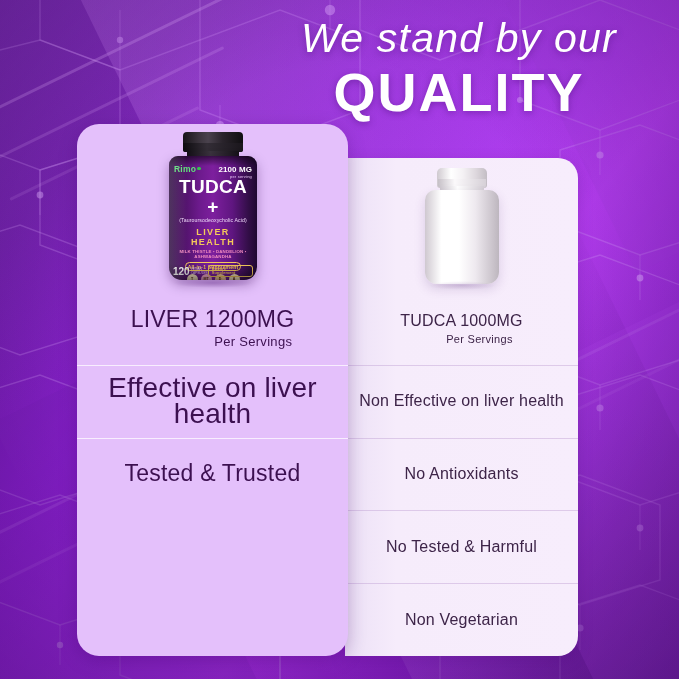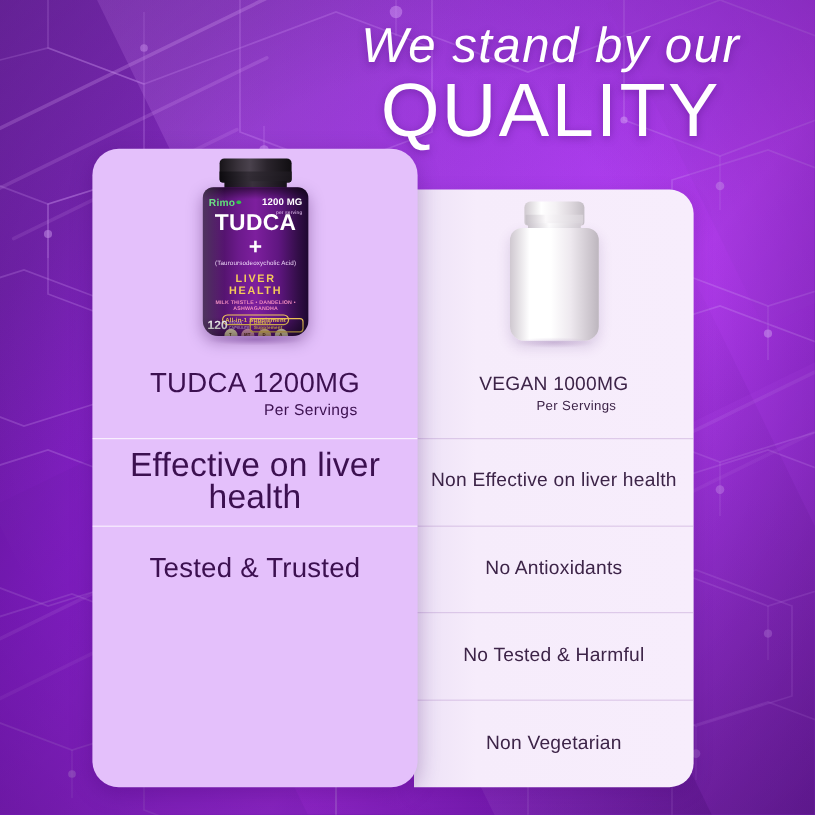--- a/index.html
+++ b/index.html
@@ -53,21 +53,21 @@
   #headline {
     position:absolute; left:250px; top:14px; width:418px;
     text-align:center; color:#ffffff; z-index:6;
     text-shadow:0 2px 7px rgba(55,0,95,.35);
   }
   #headline .line1 {
     font-size:41px; font-weight:400; letter-spacing:1.2px;
     line-height:48px; white-space:nowrap;font-style:italic;
   }
   #headline .line2 {
-    font-size:63px; font-weight:400; letter-spacing:2px;
+    font-size:54px; font-weight:700; letter-spacing:2px;
     line-height:60px; white-space:nowrap;
   }
 
   
   #compare {
     position:absolute; left:77px; top:124px;
     width:501px; height:532px; z-index:5;
   }
   #panel-left {
     position:absolute; left:0; top:0; width:271px; height:532px;
@@ -342,21 +342,21 @@
       <div id="comp-bottle">
         <div class="cb-cap"></div>
         <div class="cb-neck"></div>
         <div class="cb-body"></div>
         <div class="cb-shadow"></div>
       </div>
     </div>
     <div class="rows-r">
       <div class="row row-r">
         <div class="cell-alt">
-          <span>VEGAN 1000MG</span>
+          <span>TUDCA 1000MG</span>
           <span class="cell-sub">Per Servings</span>
         </div>
       </div>
       <div class="row row-r">
         <div class="cell-alt">Non Effective on liver health</div>
       </div>
       <div class="row row-r">
         <div class="cell-alt">No Antioxidants</div>
       </div>
       <div class="row row-r">
@@ -375,21 +375,21 @@
         <div class="pb-neck"></div>
         <div class="pb-body">
           <div class="pb-label">
 
             <div class="pb-brandrow">
               <div class="pb-brand">
                 <span>Rimo</span>
                 <span class="dot"></span>
               </div>
               <div class="pb-mg">
-                <b>1200 MG</b>
+                <b>2100 MG</b>
                 <i>per serving</i>
               </div>
             </div>
 
             <div class="pb-title">TUDCA +</div>
             <div class="pb-chem">(Tauroursodeoxycholic Acid)</div>
             <div class="pb-liver">LIVER HEALTH</div>
             <div class="pb-ingr">MILK THISTLE • DANDELION • ASHWAGANDHA</div>
             <div class="pb-allin1">All-in-1 Supplement</div>
 
@@ -417,21 +417,21 @@
           </div>
         </div>
         <div class="pb-gloss"></div>
         <div class="pb-shadow"></div>
       </div>
     </div>
 
     <div class="rows-l">
       <div class="row row-l">
         <div class="cell-main">
-          <span>TUDCA 1200MG</span>
+          <span>LIVER 1200MG</span>
           <span class="cell-sub">Per Servings</span>
         </div>
       </div>
       <div class="row row-l">
         <div class="cell-main two">Effective on liver health</div>
       </div>
       <div class="row row-l">
         <div class="cell-main">Tested &amp; Trusted</div>
       </div>
     </div>

